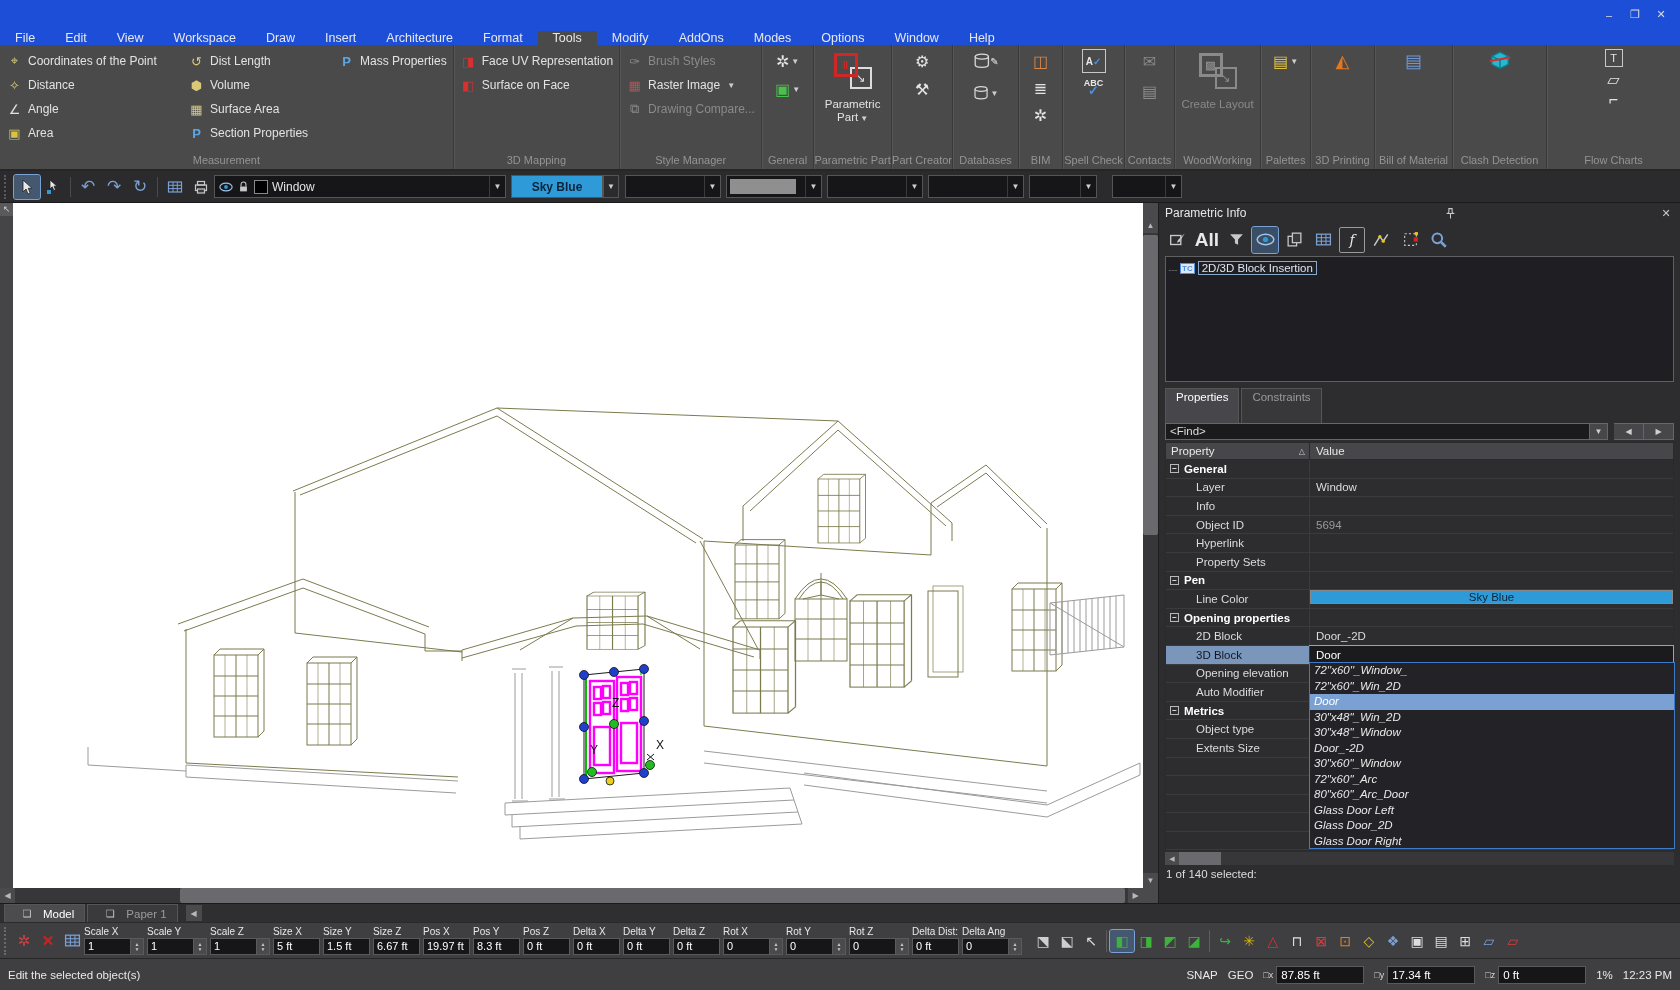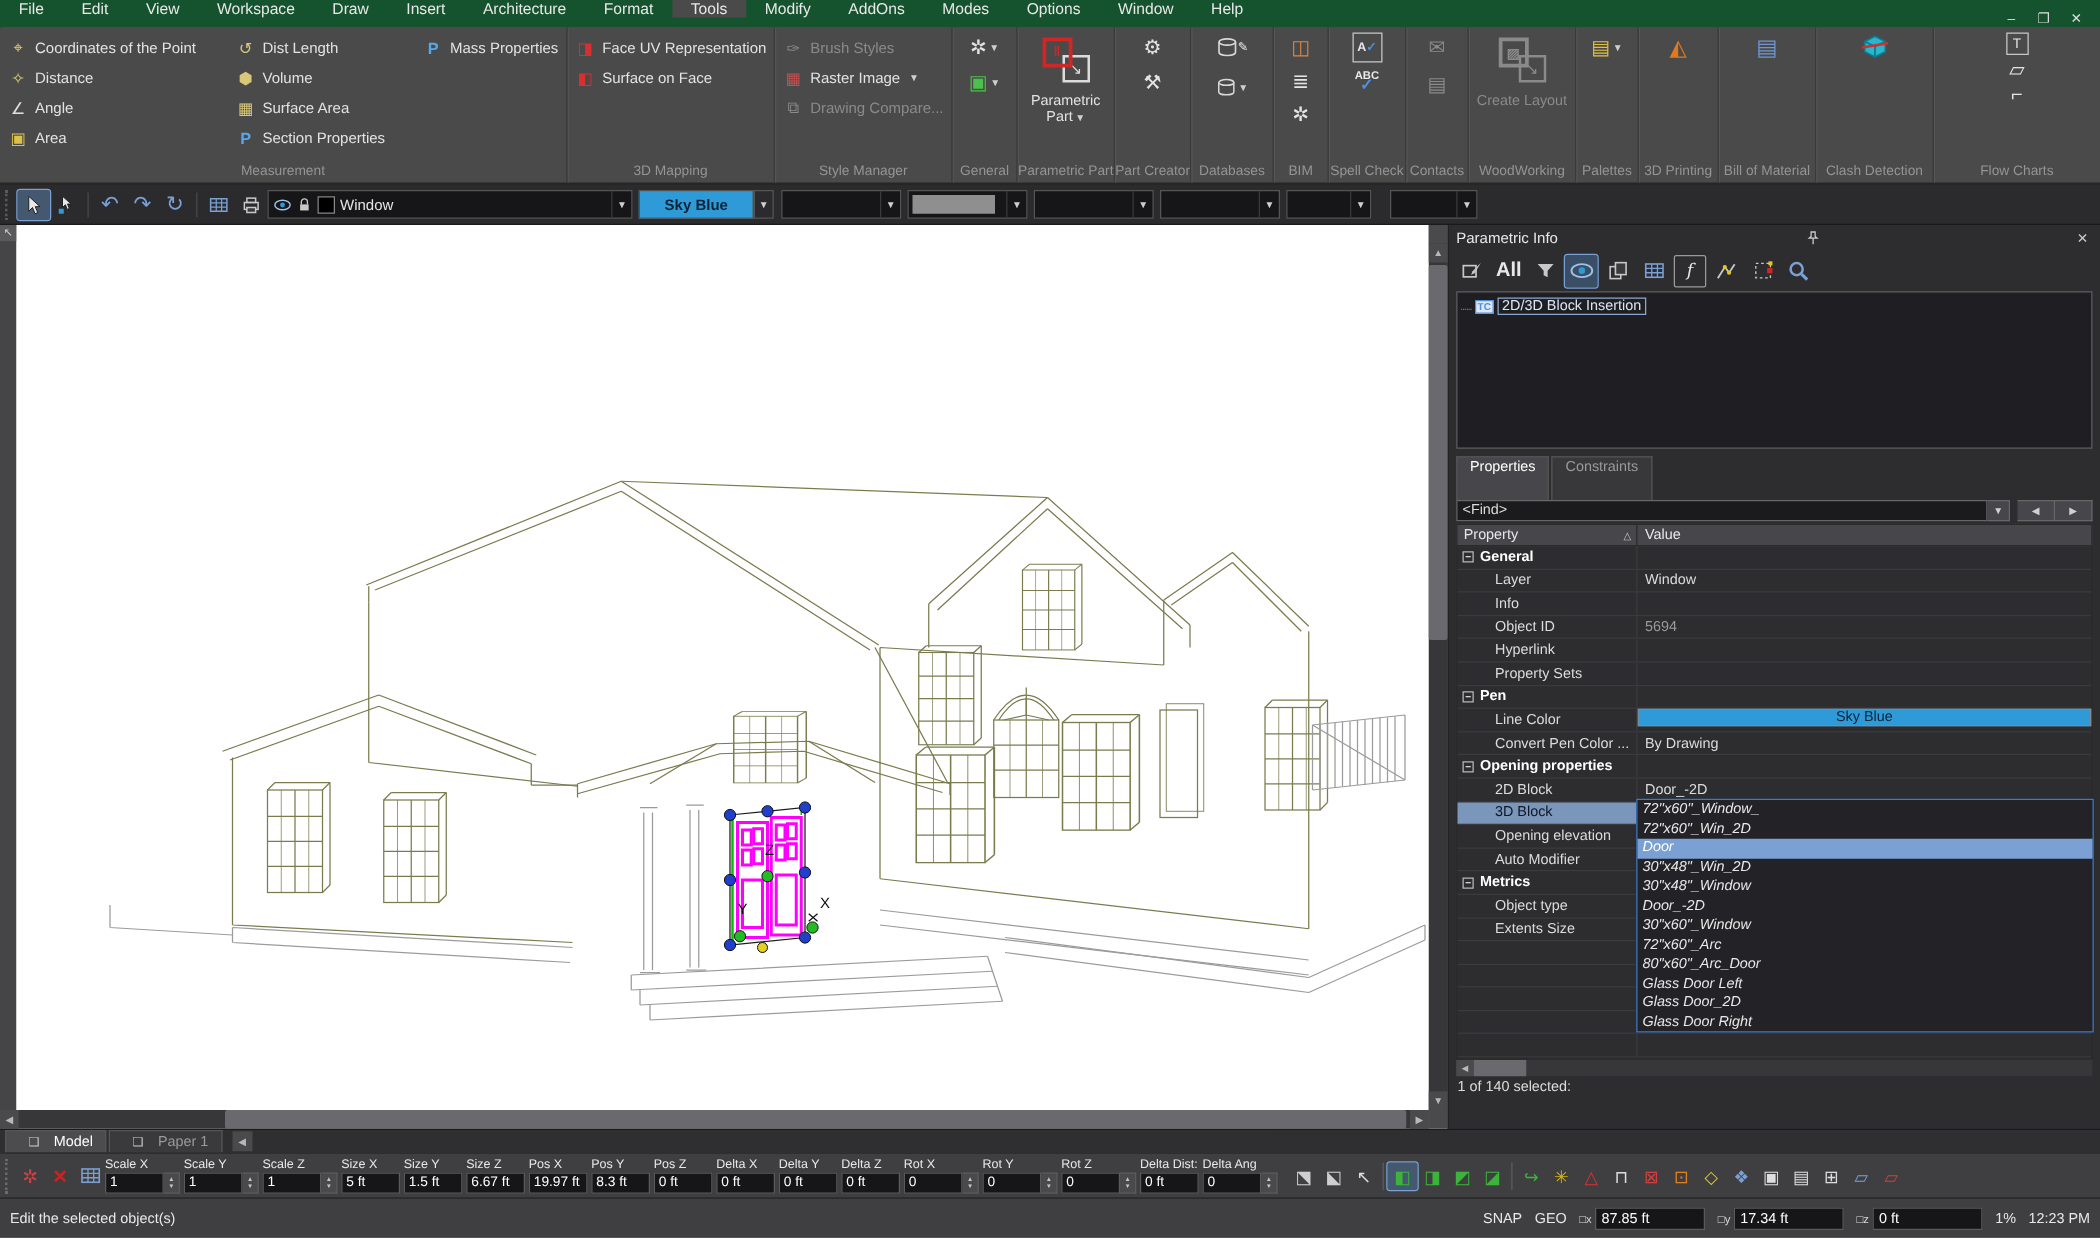--- a/index.html
+++ b/index.html
@@ -1,21 +1,21 @@
 <!DOCTYPE html>
 <html><head>
 <meta charset="utf-8">
 <style>
   * { margin:0; padding:0; box-sizing:border-box; }
   html,body { width:1680px; height:990px; overflow:hidden; background:#2b2b2e;
     font-family:"Liberation Sans", sans-serif; font-size:12px; color:#e4e4e4; }
   .app { width:1680px; height:990px; display:flex; flex-direction:column; }
 
   
-  .menubar { height:22px; background:#14532d; display:flex; align-items:flex-start; flex-shrink:0; }
+  .menubar { height:45px; background:#1d4ed8; display:flex; align-items:flex-end; flex-shrink:0; }
   .menubar .mitem { padding:0 15px; display:flex; align-items:center; font-size:12.5px; color:#e8e8e8; cursor:default; }
   .menubar .mitem.active { background:#4a4a4a; }
   .winbtns { margin-left:auto; display:flex; align-items:center; gap:4px; padding-right:8px; }
   .winbtn { width:22px; height:18px; display:flex; align-items:center; justify-content:center; color:#dcdcdc; font-size:11px; }
 
   
   .ribbon { height:126px; background:#4a4a4a; display:flex; flex-shrink:0; border-bottom:2px solid #262626; }
   .rgroup { display:flex; flex-direction:column; border-right:1px solid #3a3a3a; box-shadow:1px 0 0 #565656; }
   .rgroup .rbody { flex:1; padding:4px 6px 0 6px; overflow:hidden; }
   .rgroup .rlabel { height:17px; text-align:center; color:#949494; font-size:11px; line-height:16px; white-space:nowrap; }
@@ -63,21 +63,21 @@
   .hscroll .sbtn:last-child { margin-left:auto; }
   .scorner { position:absolute; right:0; bottom:0; width:15px; height:15px; background:#4a4a4c; z-index:4; }
 
   
   .panel { flex:1; background:#2d2d30; position:relative; display:flex; flex-direction:column; border-left:1px solid #1e1e1e; }
   .ptitle { height:20px; display:flex; align-items:center; padding:0 6px; font-size:12px; color:#e8e8e8; }
   .ptitle .pt-ic { margin-left:auto; width:16px; text-align:center; color:#c8c8c8; font-size:11px; }
   .ptools { height:33px; display:flex; align-items:center; gap:3px; padding:0 6px; }
   .pbtn { min-width:26px; height:26px; display:flex; align-items:center; justify-content:center; color:#e8e8e8; border-radius:2px; }
   .pbtn.active { background:#3a4f66; outline:1px solid #7aa0d4; }
-  .pbtn.alltxt { font-weight:bold; font-size:16px; }
+  .pbtn.alltxt { font-weight:bold; font-size:19px; }
   .pbtn.fxbtn { border:1px solid #9a9a9a; font-style:italic; font-family:"DejaVu Serif", serif; font-size:14px; }
   .treebox { height:126px; margin:0 6px; background:#1f1f23; border:1px solid #606060; padding:4px 2px; }
   .treerow { display:flex; align-items:center; font-size:11.5px; }
   .treedots { color:#7a7a7a; letter-spacing:-1px; font-size:9px; }
   .tc-badge { border:1px solid #4d8fe0; color:#4d8fe0; background:#dfe8f4; font-size:8px; font-weight:bold; padding:0 1px; margin:0 3px; }
   .treelabel { border:1px solid #8aa8cc; padding:0 3px; color:#dce6f2; }
   .ptabs { display:flex; margin:6px 6px 0 6px; }
   .ptab { padding:2px 10px 20px 10px; font-size:11.5px; background:#38383a; color:#9a9a9a; border:1px solid #555; border-bottom:none; margin-right:2px; }
   .ptab.active { background:#47474b; color:#fff; }
   .findrow { display:flex; margin:0 6px; height:17px; }
@@ -856,28 +856,20 @@
 
           <div class="prow">
             <div class="pcell">
               <span>Line Color</span>
             </div>
             <div class="vcell swatch">
               <span>Sky Blue</span>
             </div>
           </div>
 
-          <div class="prow">
-            <div class="pcell">
-              <span>Convert Pen Color ...</span>
-            </div>
-            <div class="vcell">
-              <span>By Drawing</span>
-            </div>
-          </div>
 
           <div class="prow group">
             <div class="pcell">
               <span class="twisty">−</span>
               <span>Opening properties</span>
             </div>
             <div class="vcell">
               <span></span>
             </div>
           </div>

